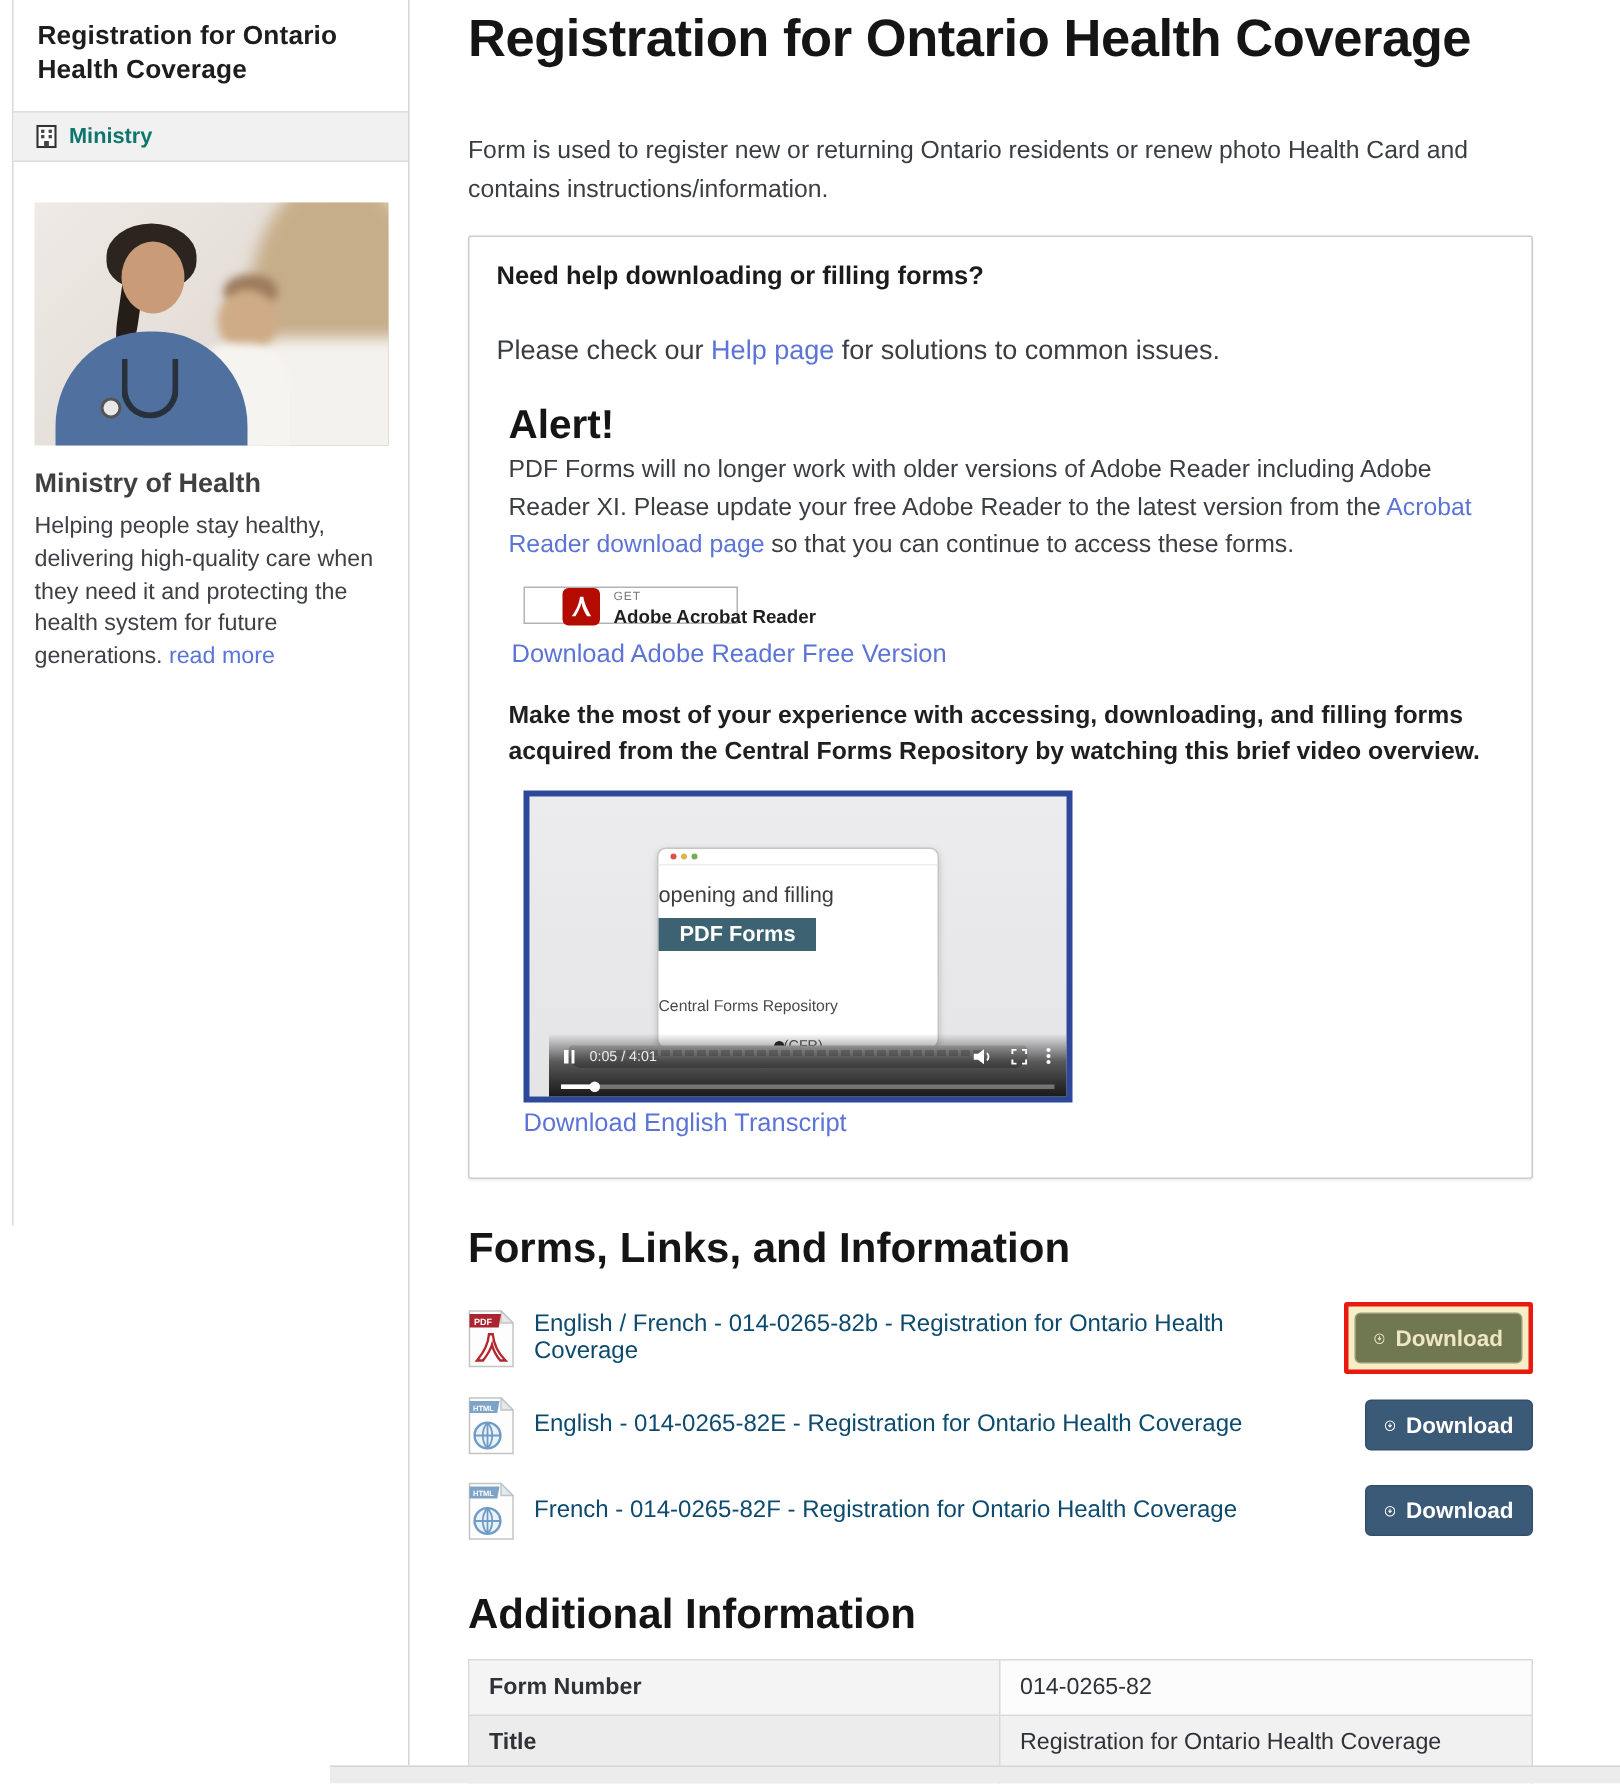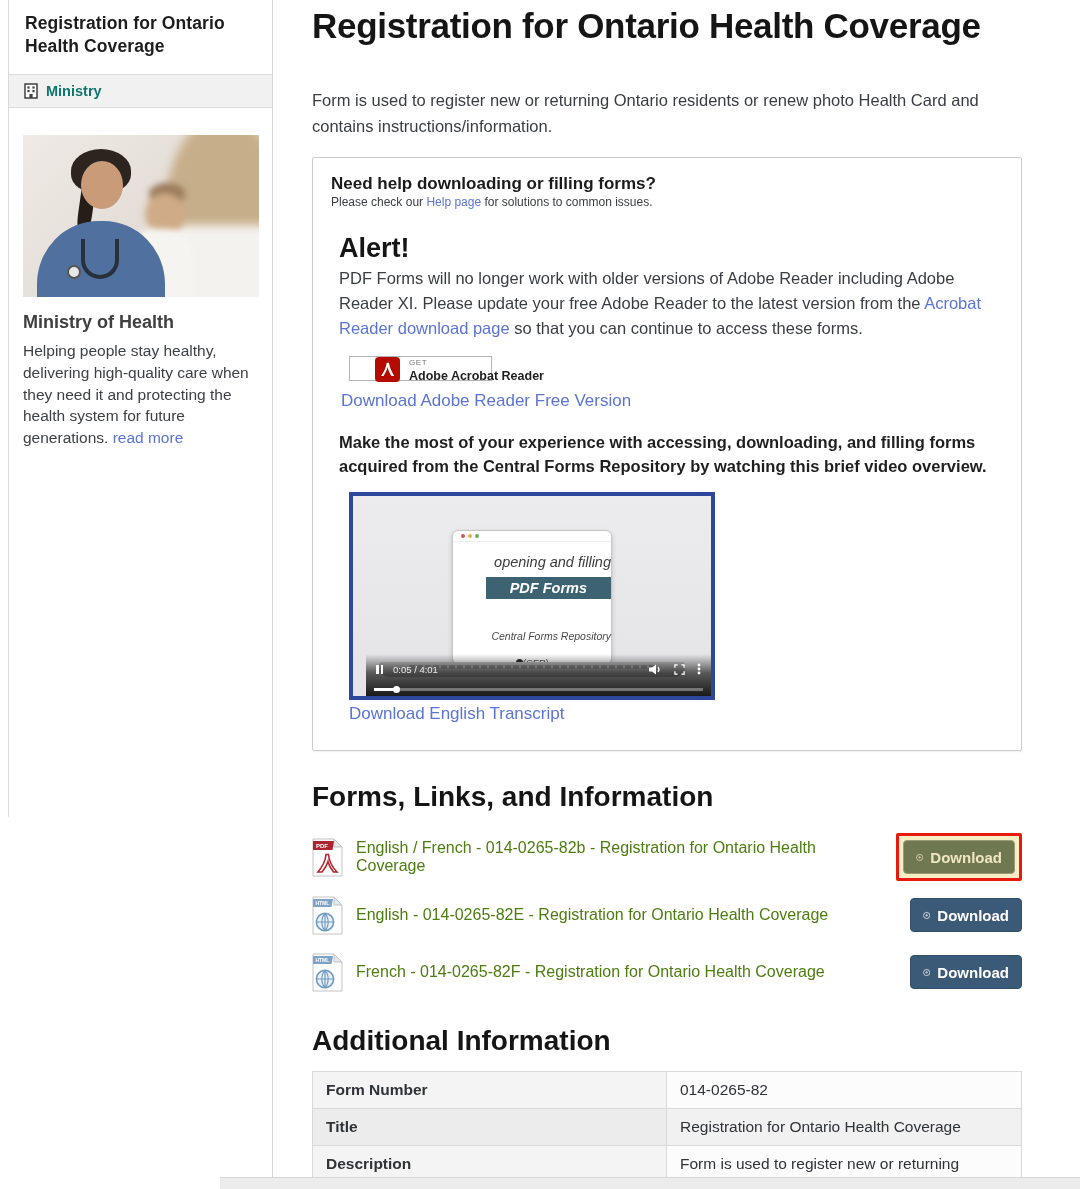--- a/index.html
+++ b/index.html
@@ -48,46 +48,46 @@
   .divider-v { position:absolute; left:272px; top:0; width:1px; height:1177px; background:#d4d4d4; }
 
   
   .main { position:absolute; left:312px; top:0; width:710px; }
   .page-title { margin:6px 0 0; font-size:35px; font-weight:bold; color:#151515; letter-spacing:-0.3px; }
   .intro { margin-top:42px; font-size:16.5px; line-height:1.55; color:#3a3d42; }
 
   .help-box { margin-top:18px; border:1px solid #cccccc; border-radius:2px;
     box-shadow:0 1px 2px rgba(0,0,0,0.07); padding:16px 18px 26px; }
   .hb-heading { font-size:17px; font-weight:bold; color:#1b1b1b; }
-  .hb-help { margin-top:1px; font-size:12px; color:#3a3d42; }
+  .hb-help { margin-top:29px; font-size:18px; color:#3a3d42; }
   .alert-block { margin-left:8px; }
   .alert-heading { margin-top:24px; font-size:27px; font-weight:bold; color:#151515; }
   .alert-text { margin-top:2px; font-size:16.5px; line-height:1.5; color:#3a3d42; max-width:650px; }
   .adobe-badge { margin:16px 0 0 10px; width:143px; height:25px; background:#fff;
     border:1px solid #b3b3b3; display:flex; gap:9px; padding:0 25px; cursor:pointer; }
   .adobe-logo { width:25px; height:25px; background:#b30b00; border-radius:4px;
     display:flex; align-items:center; justify-content:center; flex:0 0 auto; }
   .adobe-get { font-size:8px; color:#777; letter-spacing:0.6px; line-height:1.4; }
   .adobe-name { font-size:12.5px; font-weight:bold; color:#1f1f1f; white-space:nowrap; }
   .adobe-dl-link { display:inline-block; margin:10px 0 0 2px; font-size:17px; }
   .video-intro { margin-top:20px; font-size:16.5px; font-weight:bold; line-height:1.45;
     color:#1f1f1f; max-width:660px; }
 
   .video { margin:13px 0 0 10px; width:366px; height:208px; border:4px solid #2d489b;
     background:linear-gradient(#ecebed,#e4e3e6); position:relative; cursor:pointer; }
   .screen { position:absolute; left:50%; top:34px; transform:translateX(-50%);
-    width:160px; height:134px; background:#fff; border:1px solid #c6c6c6; border-radius:6px;
-    box-shadow:0 2px 5px rgba(0,0,0,0.18); text-align:right;font-style:italic; }
+    width:188px; height:134px; background:#fff; border:1px solid #c6c6c6; border-radius:6px;
+    box-shadow:0 2px 5px rgba(0,0,0,0.18); text-align:left; }
   .screen-bar { height:11px; border-bottom:1px solid #ededed; display:flex; gap:3px;
     align-items:center; padding-left:8px; }
   .dot { width:4px; height:4px; border-radius:50%; }
   .dot.r { background:#d9534f; } .dot.y { background:#dfb24e; } .dot.g { background:#74ad5a; }
   .scr-line1 { margin-top:12px; font-size:14.5px; color:#3c3c3c; }
   .scr-pdf { display:inline-block; margin-top:7px; background:#3d6272; color:#fff;
-    font-weight:bold; font-size:14.5px; padding:3px 24px; }
+    font-weight:bold; font-size:14.5px; padding:3px 14px; }
   .scr-line3 { margin-top:31px; font-size:10.5px; color:#4a4a4a; }
   .scr-line4 { margin-top:15px; font-size:9.5px; color:#4a4a4a; display:flex;
     align-items:center; justify-content:center; gap:0; }
   .trillium { width:7px; height:7px; background:#222; border-radius:50%; display:inline-block; }
   .laptop-base { position:absolute; left:50%; transform:translateX(-50%); top:166px;
     width:306px; height:15px; background:linear-gradient(#c2c2c2,#9a9a9a);
     border-radius:3px 3px 9px 9px; }
   .laptop-base::before { content:""; position:absolute; left:30px; right:30px; top:3px;
     height:4px; background:repeating-linear-gradient(90deg,#8d8d8d 0 6px,#b5b5b5 6px 8px); border-radius:2px; }
   .controls { position:absolute; left:0; right:0; bottom:0; height:42px;
@@ -101,21 +101,21 @@
     background:rgba(255,255,255,0.35); cursor:pointer; }
   .progress-fill { width:7%; height:100%; background:#fff; position:relative; }
   .progress-fill::after { content:""; position:absolute; right:-3px; top:-2px; width:7px; height:7px;
     background:#fff; border-radius:50%; }
   .transcript-link { display:inline-block; margin:4px 0 0 10px; font-size:17px; }
 
   .section-heading { margin:30px 0 0; font-size:28px; font-weight:bold; color:#151515; }
   .forms-list { margin-top:20px; }
   .form-row { display:flex; align-items:center; margin-bottom:11px; min-height:46px; }
   .file-icon { width:31px; flex:0 0 auto; margin-right:13px; }
-  .form-label { flex:1; font-size:16px; color:#4d7c0f; padding-right:18px; }
+  .form-label { flex:1; font-size:16px; color:#0c4a6e; padding-right:18px; }
   .dl-button { background:#3b5a78; color:#fff; border:1px solid #33506b; border-radius:4px;
     font-family:inherit; font-weight:bold; font-size:15px; padding:0 12px; height:34px; width:112px;
     display:flex; align-items:center; justify-content:flex-end; gap:7px; cursor:pointer; }
   .annotated { border:3px solid #e8190e; background:#f8eec5; padding:4px; border-radius:2px; }
   .annotated .dl-button { background:#6f7851; border-color:#9a9c74; color:#efe6c3; }
 
   .info-table { margin-top:14px; width:710px; border-collapse:collapse; font-size:15.5px; }
   .info-table td { border:1px solid #d9d9d9; padding:7px 13px; vertical-align:top;
     color:#2f3237; line-height:1.42; }
   .info-table td.cell-label { font-weight:bold; width:354px; }

